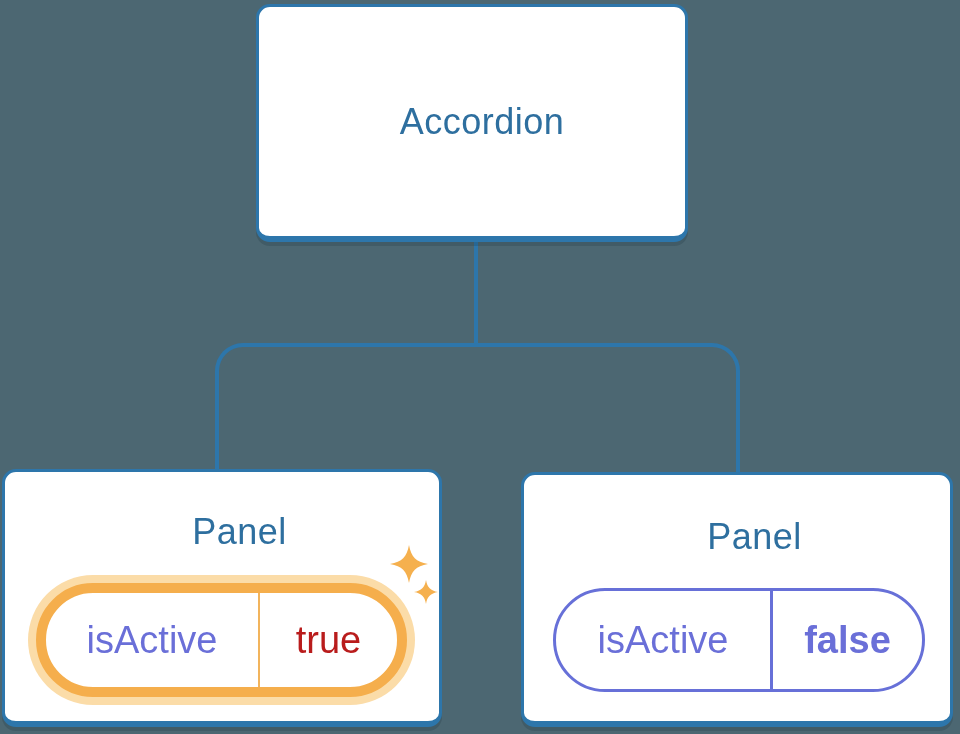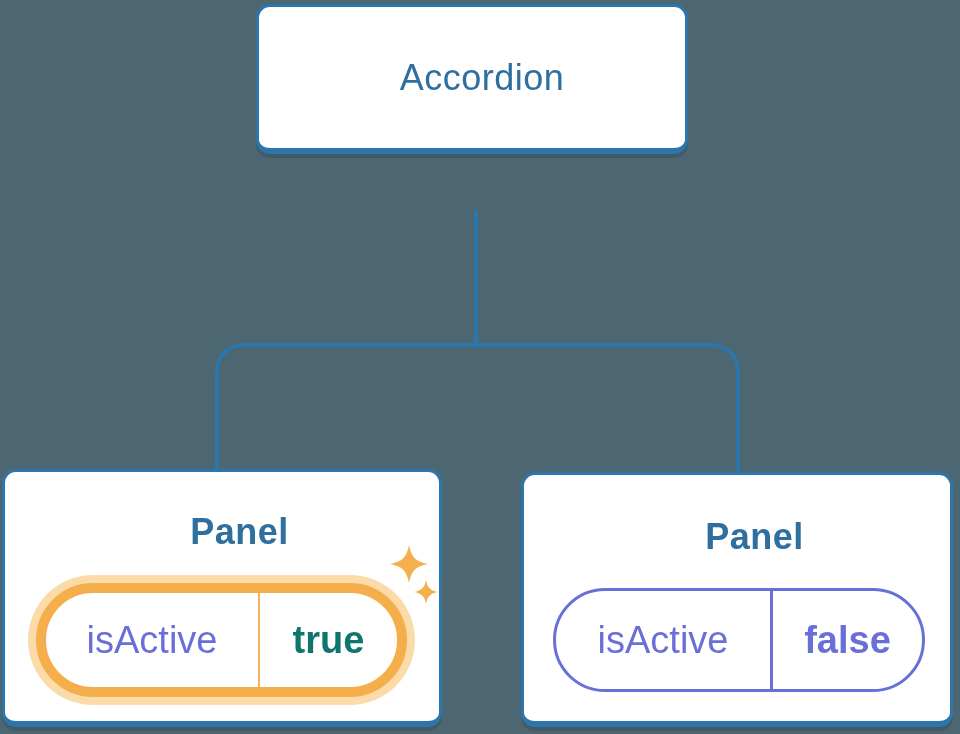--- a/index.html
+++ b/index.html
@@ -45,39 +45,39 @@
     border: 3px solid #2D76AB;
     border-bottom-width: 6px;
     border-radius: 14px;
     box-shadow: 0 4px 0 rgba(15, 40, 52, 0.18);
     box-sizing: border-box;
   }
   .node-accordion {
     left: 256px;
     top: 4px;
     width: 432px;
-    height: 150px;
+    height: 238px;
     display: flex;
     align-items: center;
     justify-content: center;
     padding-left: 20px;
   }
   .node-title {
     color: #2E6F9F;
     font-size: 36px;
     font-weight: 500;
     letter-spacing: 0.5px;
   }
   .panel-left  { left: 2px;   top: 469px; width: 440px; height: 258px; }
   .panel-right { left: 521px; top: 472px; width: 432px; height: 255px; }
   .panel-title {
     text-align: center;
     color: #2E6F9F;
     font-size: 36px;
-    font-weight: 700;
+    font-weight: 400;
     letter-spacing: 0.5px;
     margin-left: 35px;
   }
   .panel-left  .panel-title { margin-top: 42px; line-height: 36px; }
   .panel-right .panel-title { margin-top: 44px; line-height: 36px; }
 
   
   .pill {
     position: absolute;
     box-sizing: border-box;
@@ -108,22 +108,22 @@
     justify-content: center;
     font-size: 38px;
     color: #6A6FD8;
   }
   .pill-active .cell-name {
     width: 212px;
     border-right: 2px solid #F2B45C;
   }
   .pill-active .cell-value {
     flex: 1;
-    font-weight: 700;
-    color: #0f766e;
+    font-weight: 400;
+    color: #b91c1c;
   }
   .pill-inactive .cell-name {
     width: 214px;
     border-right: 3px solid #6770D8;
   }
   .pill-inactive .cell-value { flex: 1; font-weight: bold; }
 
   
   .sparkle { position: absolute; }
   .sparkle-large { left: 385px; top: 73px;  width: 38px; height: 38px; }

